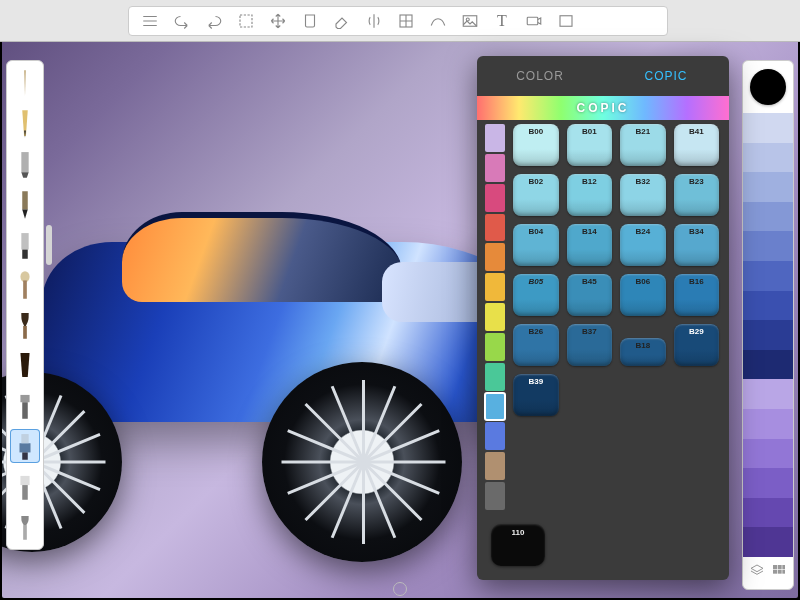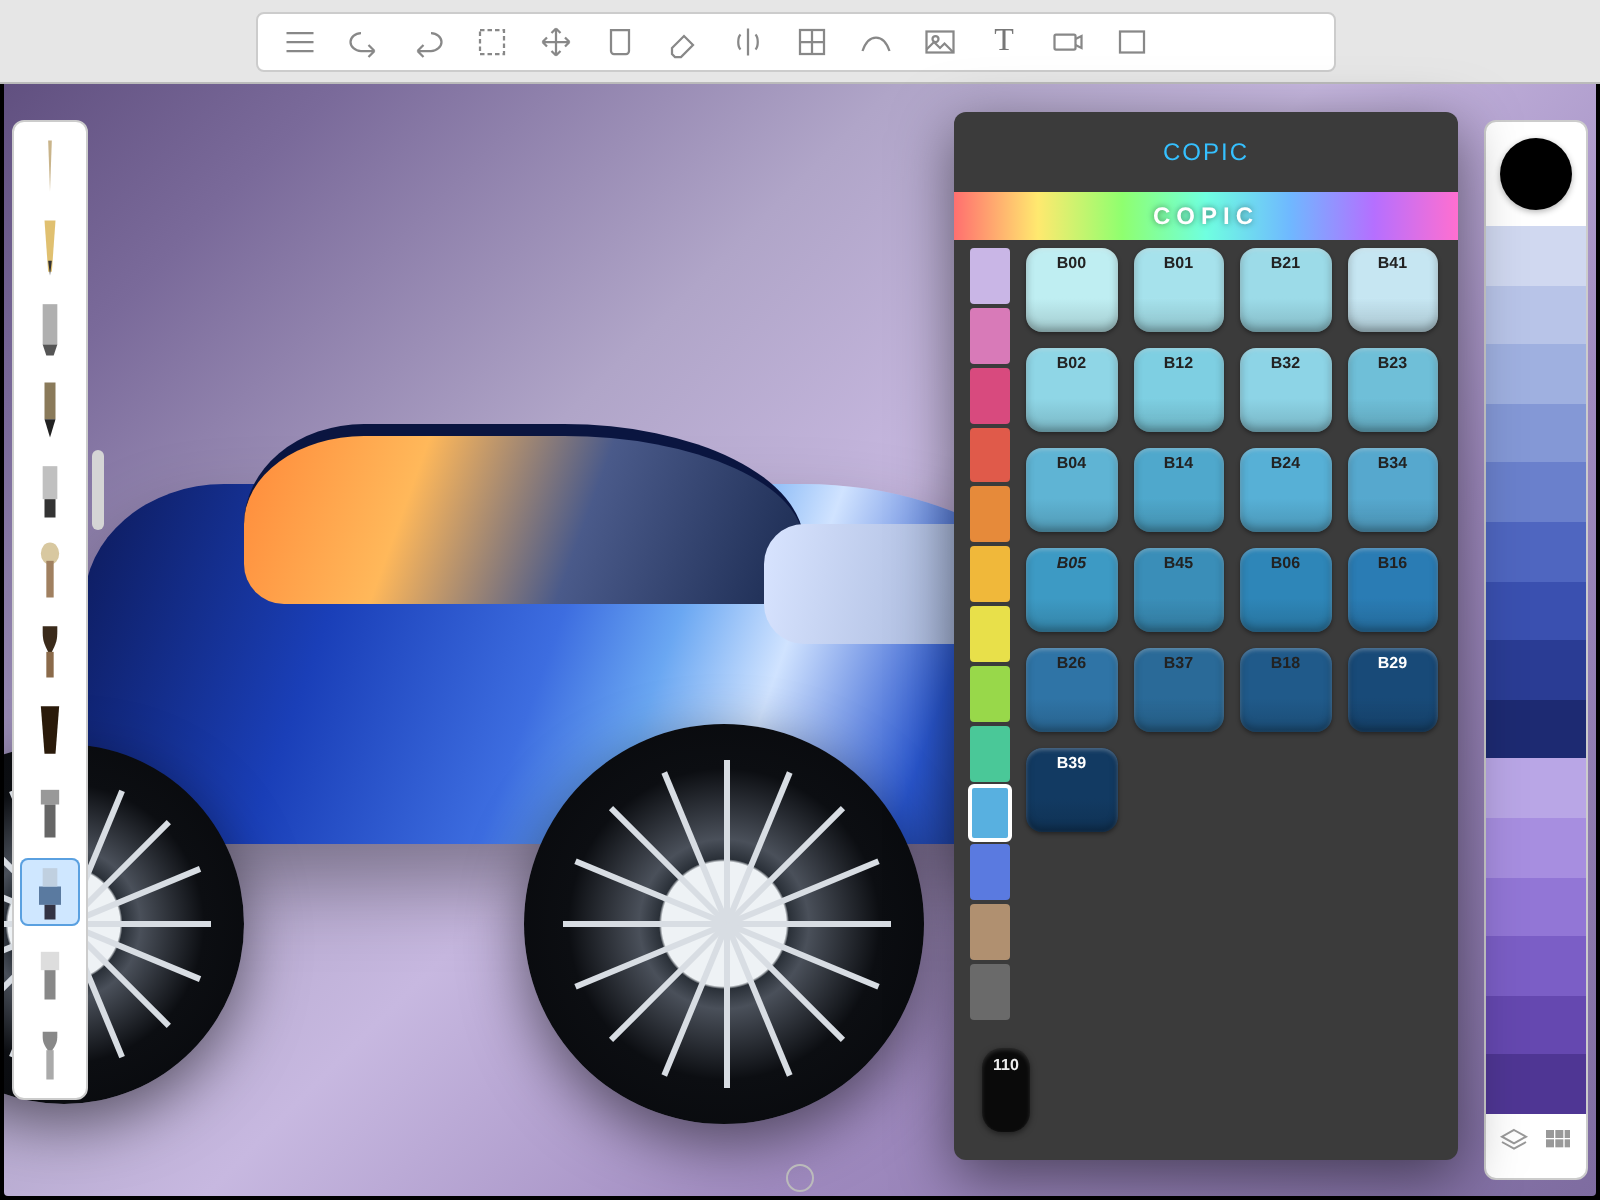--- a/index.html
+++ b/index.html
@@ -65,21 +65,21 @@
 .labels { display:flex; justify-content:space-between; padding:10px 14px 6px; color:#ccc; }
 .picker-body { flex:1; display:flex; padding:4px 10px 4px 8px; gap:8px; }
 .groupcol { width:20px; display:flex; flex-direction:column; gap:2px; }
 .groupswatch { flex:1; border-radius:2px; cursor:pointer; }
 .groupswatch.sel { outline:2px solid #fff; outline-offset:-1px; z-index:1; }
 .swatchgrid { flex:1; display:grid; grid-template-columns:repeat(4, 1fr); grid-auto-rows:42px; gap:8px; align-content:start; }
 .swatch { border-radius:8px; position:relative; cursor:pointer; box-shadow: inset 0 -2px 4px rgba(0,0,0,0.3), inset 0 1px 2px rgba(255,255,255,0.3), 0 1px 2px rgba(0,0,0,0.4); }
 .swatch span { position:absolute; top:3px; left:0; right:0; text-align:center; font-size:8px; color:#222; font-weight:bold; }
 .swatch.dark span { color:#fff; }
 .panel-footer { padding:10px 14px 14px; display:flex; align-items:center; gap:10px; }
-.footer-swatch { width:24px; height:42px; border-radius:10px; background:#0a0a0a; box-shadow: inset 0 1px 2px rgba(255,255,255,0.15), 0 1px 3px rgba(0,0,0,0.5); display:flex; align-items:flex-start; justify-content:center; padding-top:4px;}
+.footer-swatch { width:54px; height:42px; border-radius:10px; background:#0a0a0a; box-shadow: inset 0 1px 2px rgba(255,255,255,0.15), 0 1px 3px rgba(0,0,0,0.5); display:flex; align-items:flex-start; justify-content:center; padding-top:4px;}
 .footer-swatch span { font-size:8px; color:#eee; font-weight:bold;}
 
 .bottom-loop { position:absolute; left:50%; bottom:4px; transform:translateX(-50%); width:14px; height:14px; border:1.5px solid #bbb; border-radius:50%; }
 </style>
 </head>
 <body>
 
 <div class="stage">
   <div class="canvas-bg">
     <div class="car">
@@ -310,20 +310,21 @@
           <rect x="17" y="3" width="4" height="6" fill="#999"></rect>
           <rect x="3" y="10" width="6" height="6" fill="#999"></rect>
           <rect x="10" y="10" width="6" height="6" fill="#999"></rect>
           <rect x="17" y="10" width="4" height="6" fill="#999"></rect>
         </svg>
     </div>
   </div>
 
   <div class="panel">
     <div class="panel-tabs">
+      <div class="ptab">COLOR</div>
       <div class="ptab active">COPIC</div>
     </div>
     <div class="spectrum">
       <div class="copic-logo">COPIC</div>
     </div>
     <div class="picker-body">
       <div class="groupcol" id="groupcol">
           <div class="groupswatch" style="background: rgb(201, 182, 230);"></div>
           <div class="groupswatch" style="background: rgb(216, 122, 184);"></div>
           <div class="groupswatch" style="background: rgb(216, 74, 126);"></div>
@@ -386,21 +387,21 @@
           </div>
           <div class="swatch" style="background: linear-gradient(rgb(42, 124, 180) 0%, rgb(42, 124, 180) 60%, rgba(0, 0, 0, 0.15) 100%), rgb(42, 124, 180);">
             <span>B16</span>
           </div>
           <div class="swatch" style="background: linear-gradient(rgb(47, 116, 166) 0%, rgb(47, 116, 166) 60%, rgba(0, 0, 0, 0.15) 100%), rgb(47, 116, 166);">
             <span>B26</span>
           </div>
           <div class="swatch" style="background: linear-gradient(rgb(42, 106, 152) 0%, rgb(42, 106, 152) 60%, rgba(0, 0, 0, 0.15) 100%), rgb(42, 106, 152);">
             <span>B37</span>
           </div>
-          <div class="swatch" style="background: linear-gradient(rgb(32, 90, 138) 0%, rgb(32, 90, 138) 60%, rgba(0, 0, 0, 0.15) 100%), rgb(32, 90, 138);">
+          <div class="swatch" style="background: linear-gradient(rgb(32, 90, 138) 0%, rgb(32, 90, 138) 60%, rgba(0, 0, 0, 0.15) 100%), rgb(32, 90, 138); margin-top: 14px;">
             <span>B18</span>
           </div>
           <div class="swatch dark" style="background: linear-gradient(rgb(24, 74, 120) 0%, rgb(24, 74, 120) 60%, rgba(0, 0, 0, 0.15) 100%), rgb(24, 74, 120);">
             <span>B29</span>
           </div>
           <div class="swatch dark" style="background: linear-gradient(rgb(18, 58, 98) 0%, rgb(18, 58, 98) 60%, rgba(0, 0, 0, 0.15) 100%), rgb(18, 58, 98);">
             <span>B39</span>
           </div>
         </div>
     </div>

